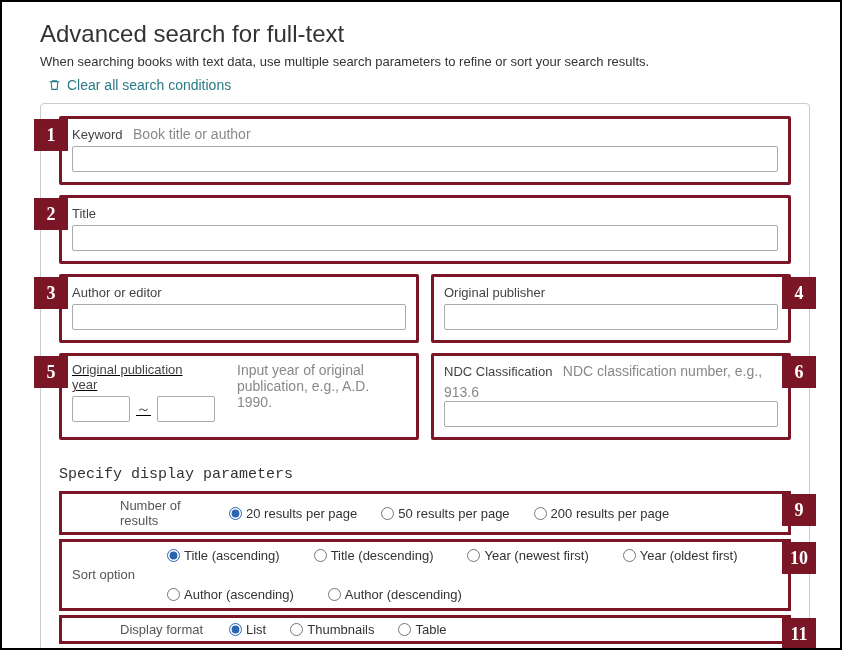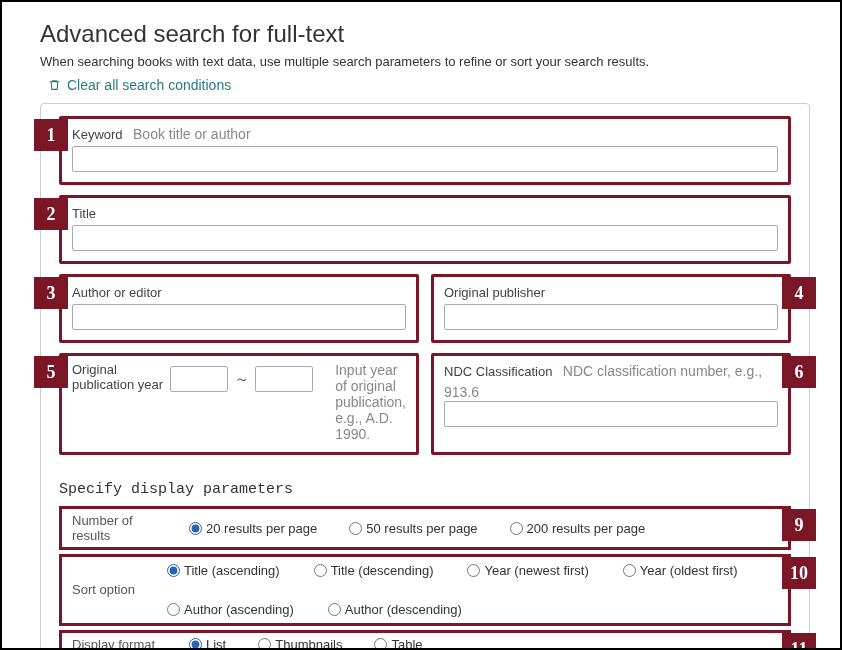--- a/index.html
+++ b/index.html
@@ -119,23 +119,24 @@
   .display-row-box {
     border:3px solid #7a1626;
     padding:4px 10px;
     margin-bottom:4px;
     position:relative;
   }
   .display-row {
     display:flex;
     align-items:center;
     flex-wrap:wrap;
-    gap:22px;
+    gap:14px;
     font-size:13px;
     color:#333;
+    margin-left:48px;
   }
   .display-row .row-label {
     width:95px;
     color:#555;
     flex-shrink:0;
   }
   .radio-opt {
     display:inline-flex;
     align-items:center;
     gap:4px;
@@ -159,21 +160,21 @@
     align-items:center;
   }
   .sort-label { width:95px; color:#555; font-size:13px; line-height:1.3; }
   .sort-opts { flex:1; display:flex; flex-wrap:wrap; row-gap:6px; column-gap:16px;gap:24px; }
 
   .pub-year-layout {
     display:flex;
     gap:16px;
     align-items:flex-start;
   }
-  .pub-year-left { display:flex; flex-direction:row; gap:0; }
+  .pub-year-left { display:flex; flex-direction:column; gap:0;text-decoration:underline; }
 </style>
 </head>
 <body>
 
 <div class="page">
   <h1>Advanced search for full-text</h1>
   <div class="subtitle">When searching books with text data, use multiple search parameters to refine or sort your search results.</div>
 
   <a href="#" class="clear-top">
     <span class="trash-icon">

